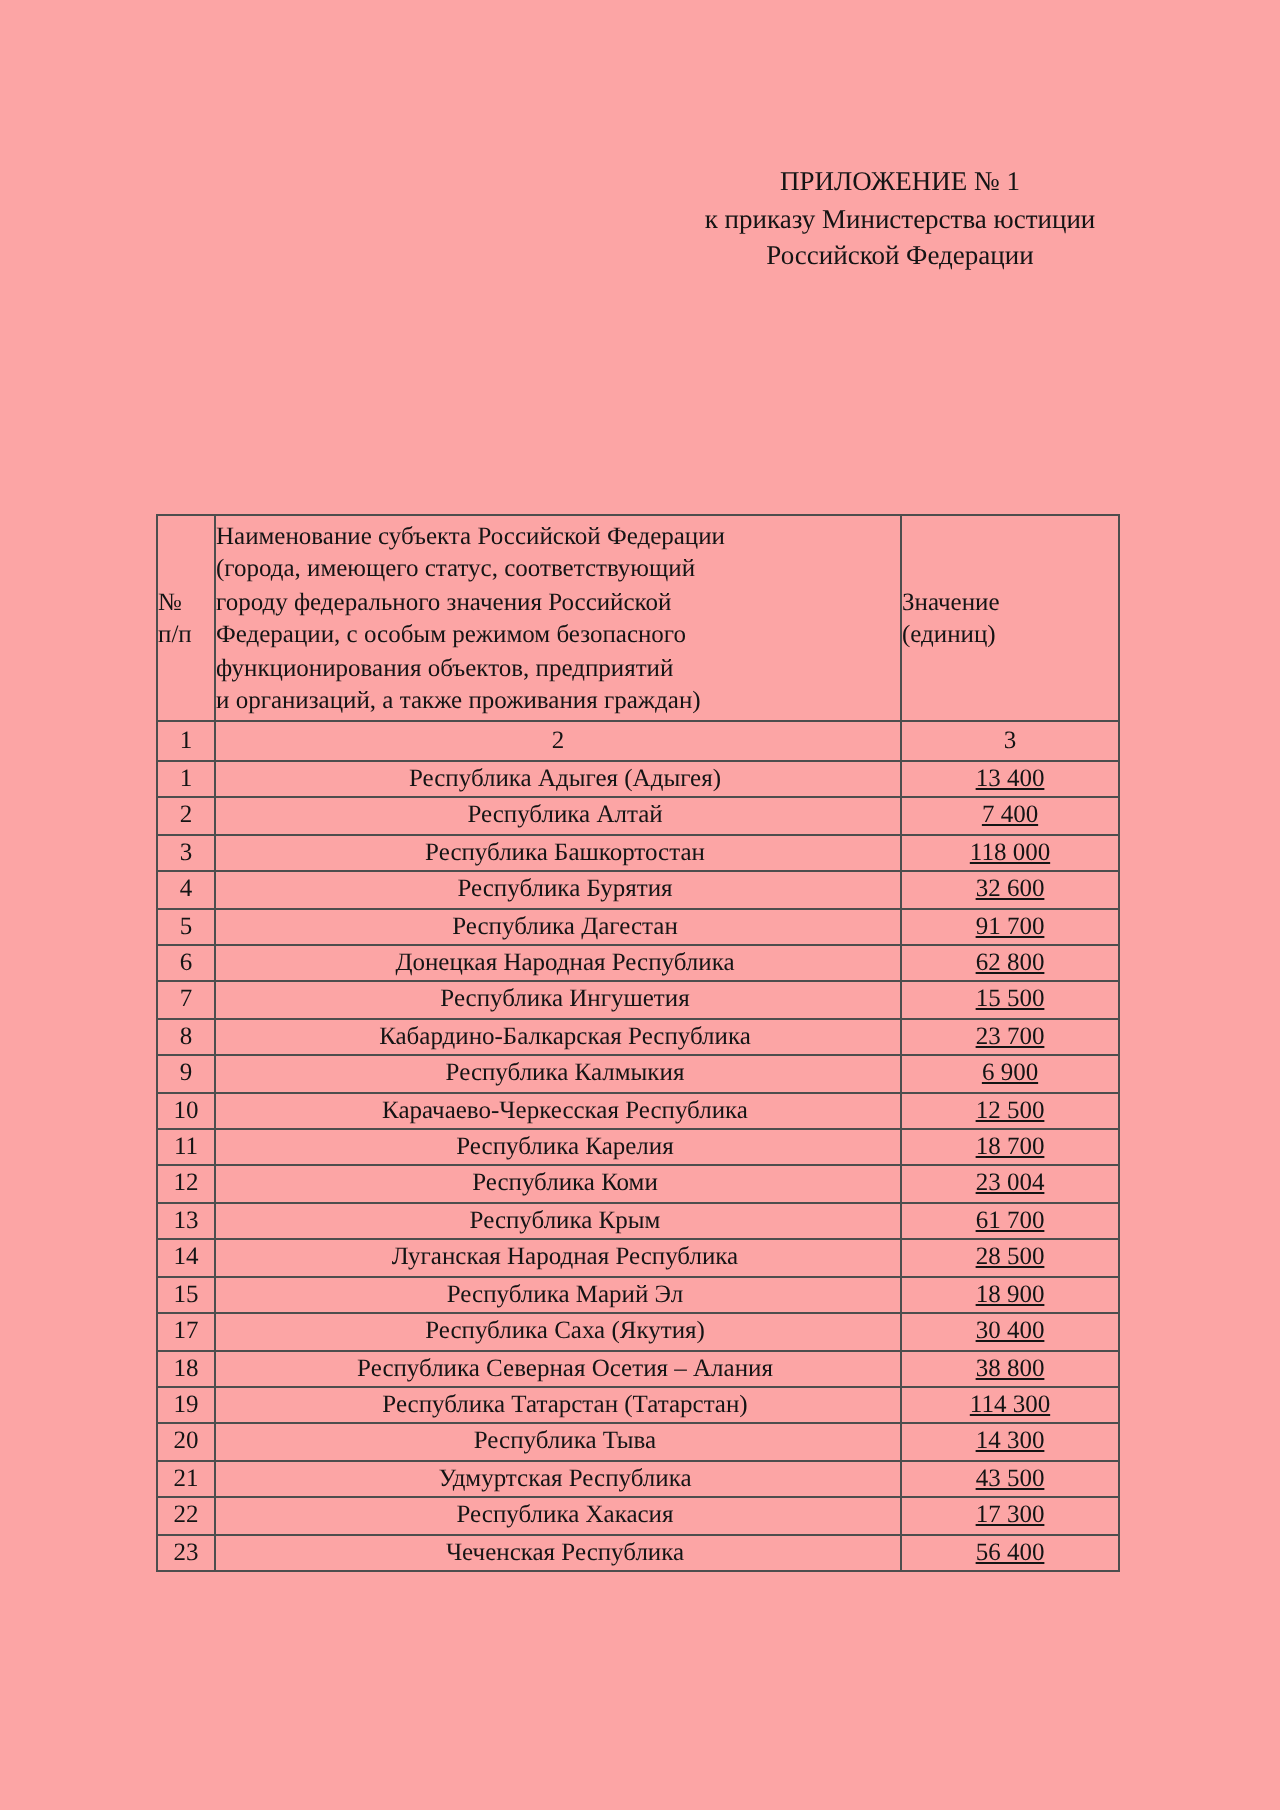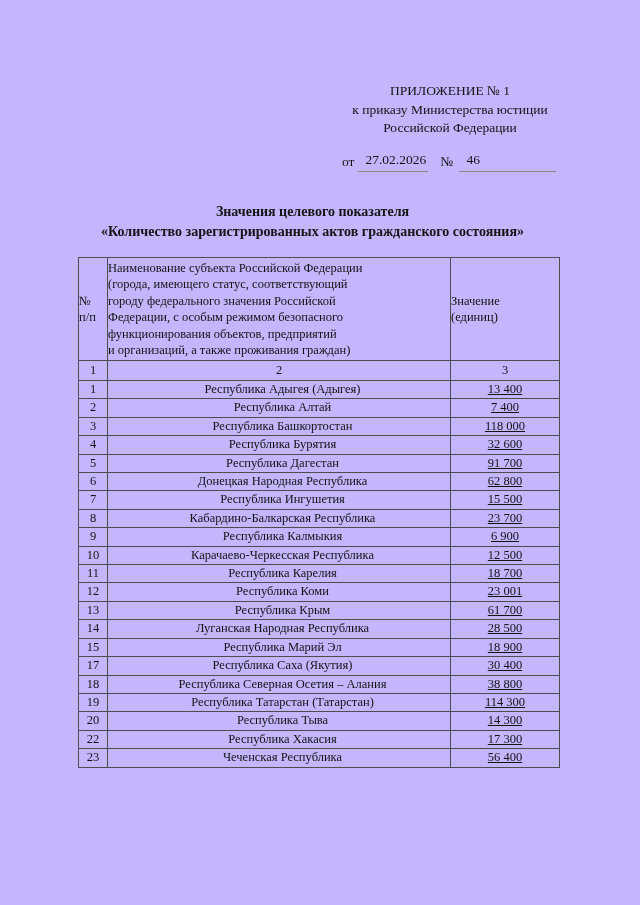--- a/index.html
+++ b/index.html
@@ -4,21 +4,21 @@
 <style>
   html, body {
     margin: 0;
     padding: 0;
     background: #ffffff;
   }
   .page {
     position: relative;
     width: 640px;
     height: 905px;
-    background: #c4b5fd;
+    background: #fca5a5;
     font-family: "Liberation Serif", "DejaVu Serif", serif;
     color: #141414;
     overflow: hidden;
   }
   .appendix {
     position: absolute;
     top: 82px;
     left: 330px;
     width: 240px;
     text-align: center;
@@ -98,29 +98,21 @@
 </style>
 </head>
 <body>
 
 <div class="page">
 
   <div class="appendix">ПРИЛОЖЕНИЕ № 1
 к приказу Министерства юстиции
 Российской Федерации</div>
 
-  <div class="order-line">
-    <span class="lbl">от</span>
-    <span class="underlined date-slot">27.02.2026</span>
-    <span class="lbl">№</span>
-    <span class="underlined num-slot">46</span>
-  </div>
-
-  <div class="doc-title">Значения целевого показателя
-«Количество зарегистрированных актов гражданского состояния»</div>
+
 
   <table class="doc-table">
     <colgroup>
       <col style="width:29px">
       <col style="width:343px">
       <col style="width:109px">
     </colgroup>
     <thead>
       <tr class="head-row">
         <th>№
@@ -192,21 +184,21 @@
           <td class="c-val">12 500</td>
         </tr>
         <tr>
           <td class="c-num">11</td>
           <td class="c-name">Республика Карелия</td>
           <td class="c-val">18 700</td>
         </tr>
         <tr>
           <td class="c-num">12</td>
           <td class="c-name">Республика Коми</td>
-          <td class="c-val">23 001</td>
+          <td class="c-val">23 004</td>
         </tr>
         <tr>
           <td class="c-num">13</td>
           <td class="c-name">Республика Крым</td>
           <td class="c-val">61 700</td>
         </tr>
         <tr>
           <td class="c-num">14</td>
           <td class="c-name">Луганская Народная Республика</td>
           <td class="c-val">28 500</td>
@@ -230,20 +222,25 @@
           <td class="c-num">19</td>
           <td class="c-name">Республика Татарстан (Татарстан)</td>
           <td class="c-val">114 300</td>
         </tr>
         <tr>
           <td class="c-num">20</td>
           <td class="c-name">Республика Тыва</td>
           <td class="c-val">14 300</td>
         </tr>
         <tr>
+          <td class="c-num">21</td>
+          <td class="c-name">Удмуртская Республика</td>
+          <td class="c-val">43 500</td>
+        </tr>
+        <tr>
           <td class="c-num">22</td>
           <td class="c-name">Республика Хакасия</td>
           <td class="c-val">17 300</td>
         </tr>
         <tr>
           <td class="c-num">23</td>
           <td class="c-name">Чеченская Республика</td>
           <td class="c-val">56 400</td>
         </tr>
       </tbody>

